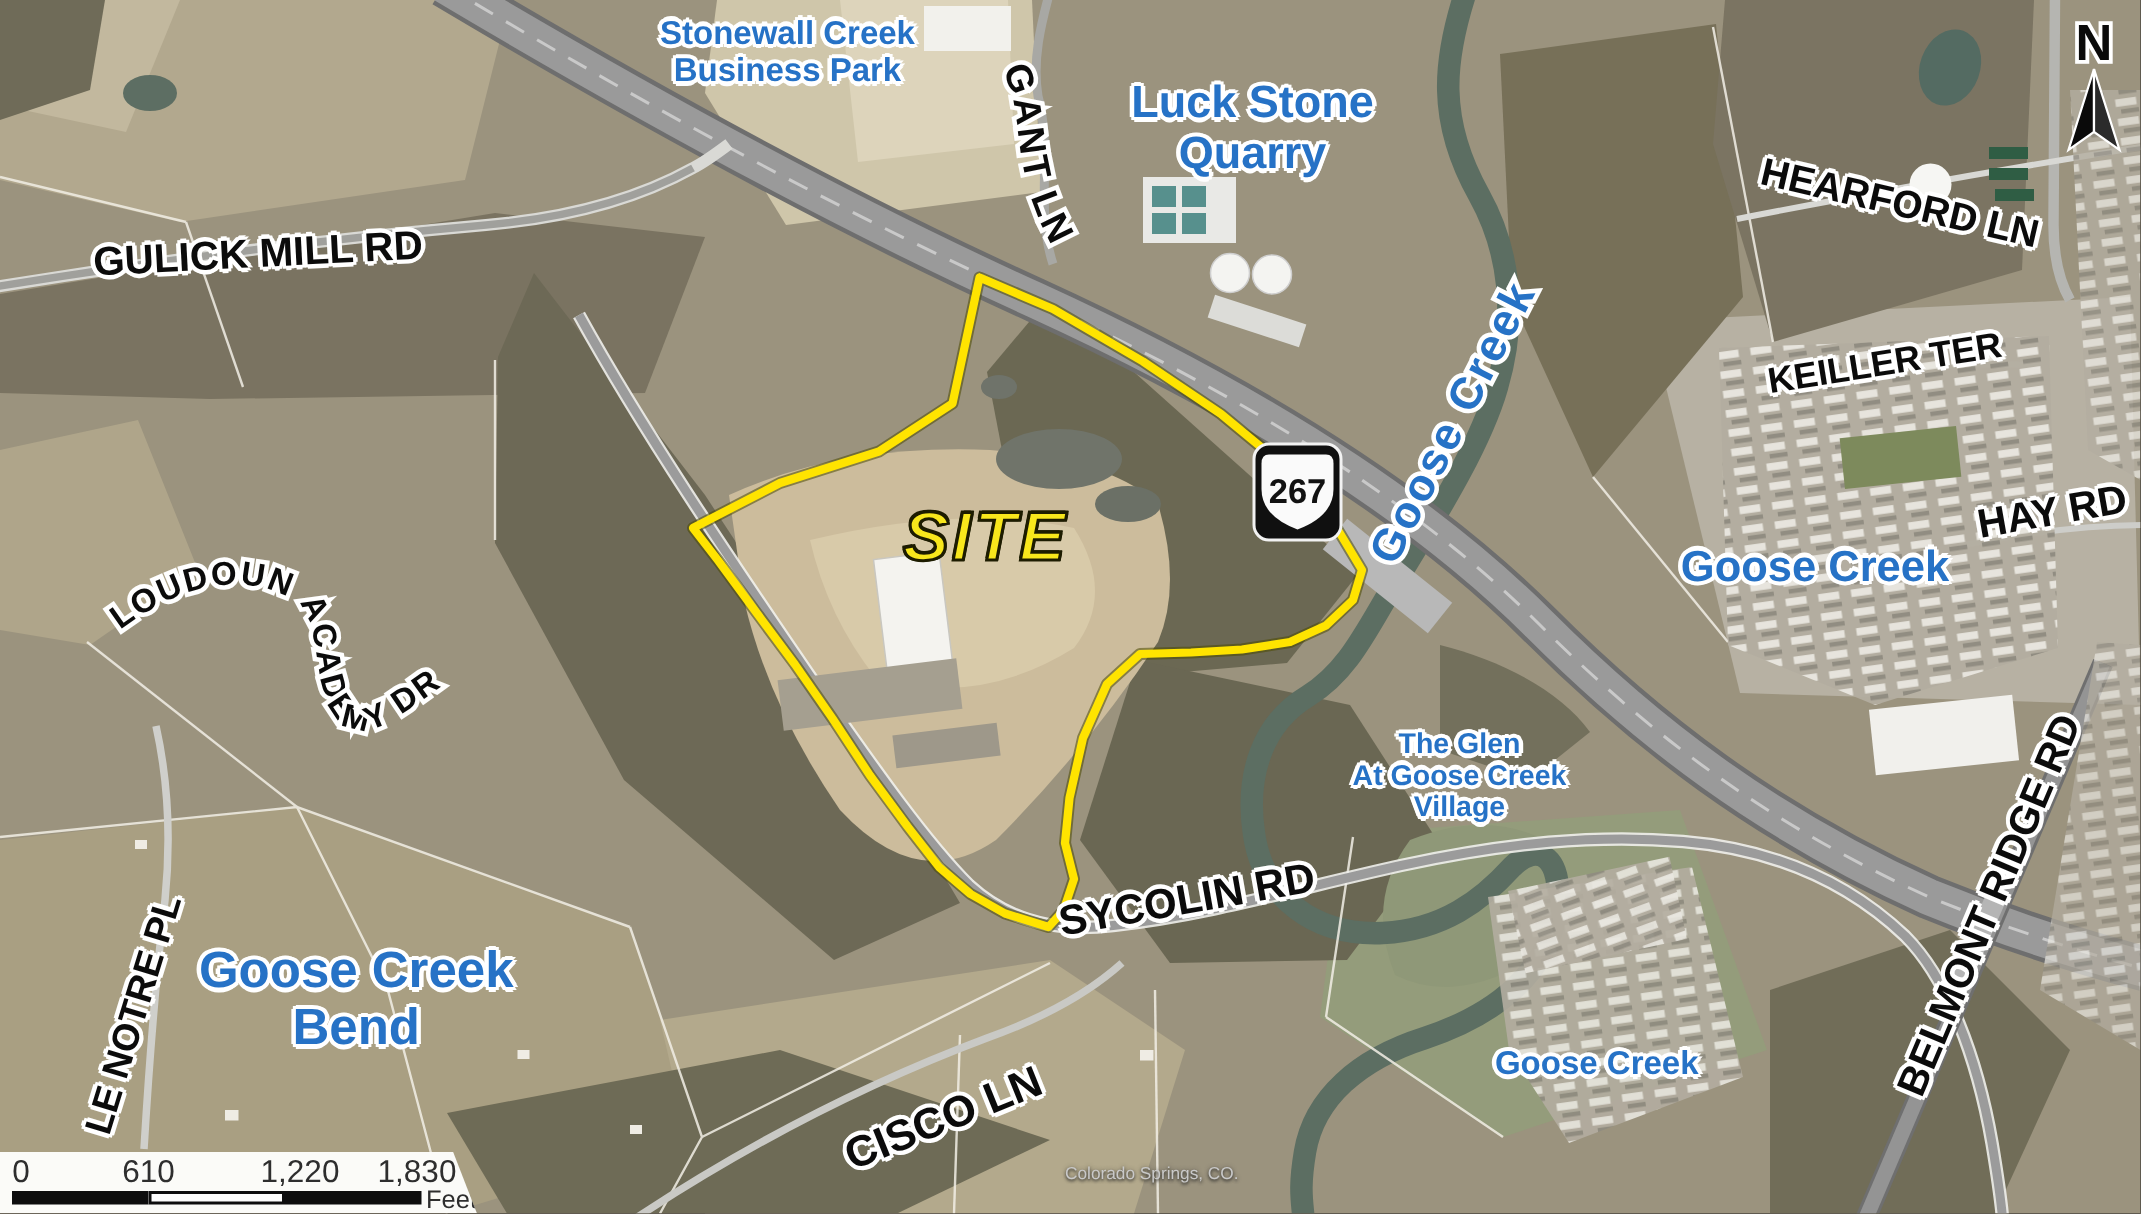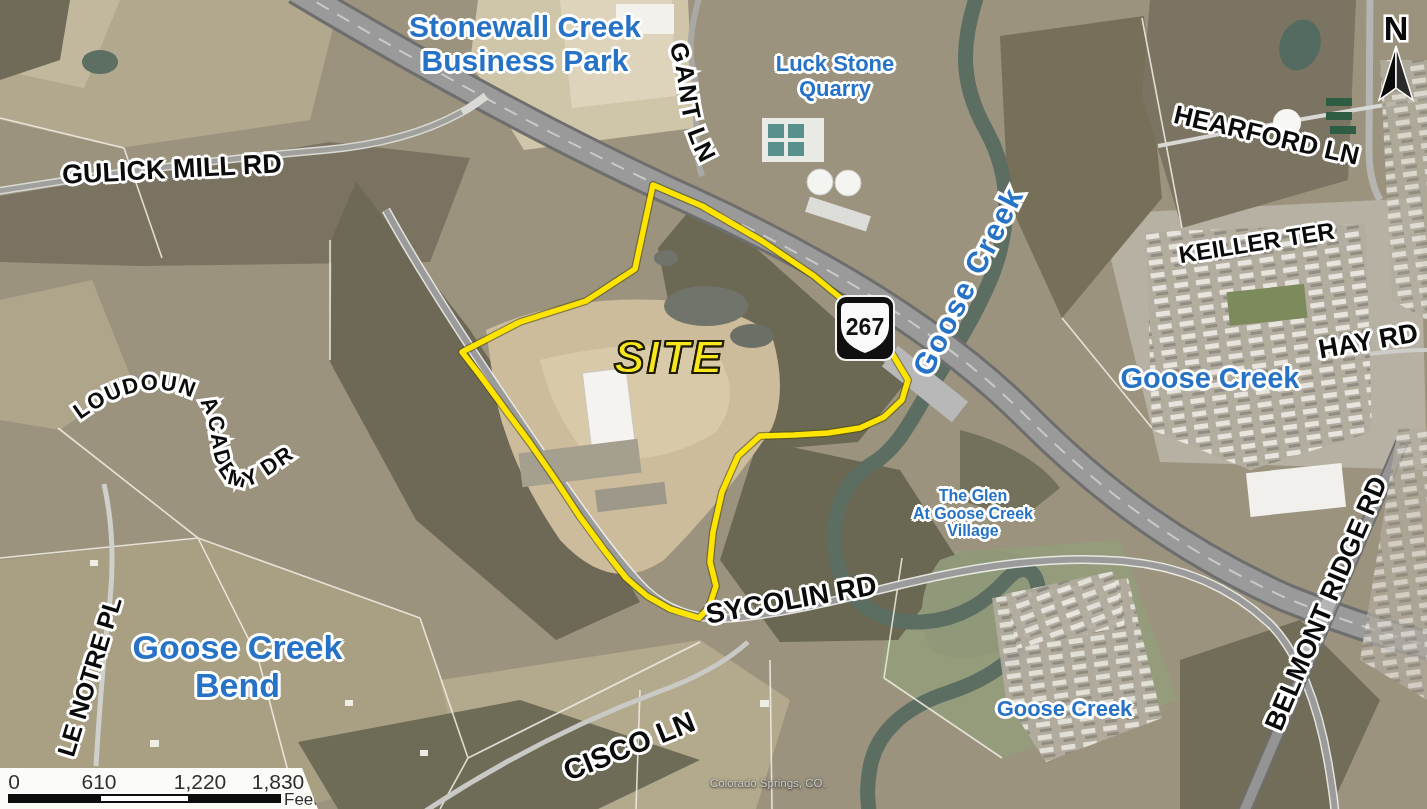--- a/index.html
+++ b/index.html
@@ -189,45 +189,45 @@
       <text class="svg-shield" x="29" y="39">267</text>
     </g>
 
     <g>
       <text class="svg-n" x="1396" y="40" text-anchor="middle">N</text>
       <polygon points="1396,46 1379,100 1396,88" fill="#0a0a0a" stroke="#fff" stroke-width="1.5"></polygon>
       <polygon points="1396,46 1413,100 1396,88" fill="#2b2b2b" stroke="#fff" stroke-width="1.5"></polygon>
     </g>
   </svg>
 
-  <div class="lbl place" style="left:340px;top:10px;width:370px;font-size:30px;">
+  <div class="lbl place" style="left:340px;top:10px;width:370px;font-size:22px;">
     <div>Stonewall Creek</div>
     <div>Business Park</div>
   </div>
 
-  <div class="lbl place" style="left:735px;top:52px;width:200px;font-size:22px;">
+  <div class="lbl place" style="left:735px;top:52px;width:200px;font-size:30px;">
     <div>Luck Stone</div>
     <div>Quarry</div>
   </div>
 
   <div class="lbl road" style="left:62px;top:154px;font-size:27px;transform:rotate(-3deg);">GULICK MILL RD</div>
 
   <div class="lbl road" style="left:1172px;top:120px;font-size:26px;transform:rotate(13deg);">HEARFORD LN</div>
 
   <div class="lbl road" style="left:1178px;top:229px;font-size:24px;transform:rotate(-9deg);">KEILLER TER</div>
 
   <div class="lbl road" style="left:1318px;top:326px;font-size:27px;transform:rotate(-10deg);">HAY RD</div>
 
-  <div class="lbl site-lbl" style="left:602px;top:330px;margin-left:12px;">SITE</div>
+  <div class="lbl site-lbl" style="left:602px;top:330px;">SITE</div>
 
   <div class="lbl place" style="left:1070px;top:362px;width:280px;font-size:29px;">
     <div>Goose Creek</div>
   </div>
 
-  <div class="lbl place" style="left:878px;top:487px;width:190px;font-size:16px;line-height:1.1;">
+  <div class="lbl place" style="left:878px;top:487px;width:190px;font-size:19px;line-height:1.1;">
     <div>The Glen</div>
     <div>At Goose Creek</div>
     <div>Village</div>
   </div>
 
   <div class="lbl road" style="left:705px;top:584px;font-size:28px;transform:rotate(-10deg);">SYCOLIN RD</div>
 
   <div class="lbl place" style="left:115px;top:628px;width:245px;font-size:34px;">
     <div>Goose Creek</div>
     <div>Bend</div>

